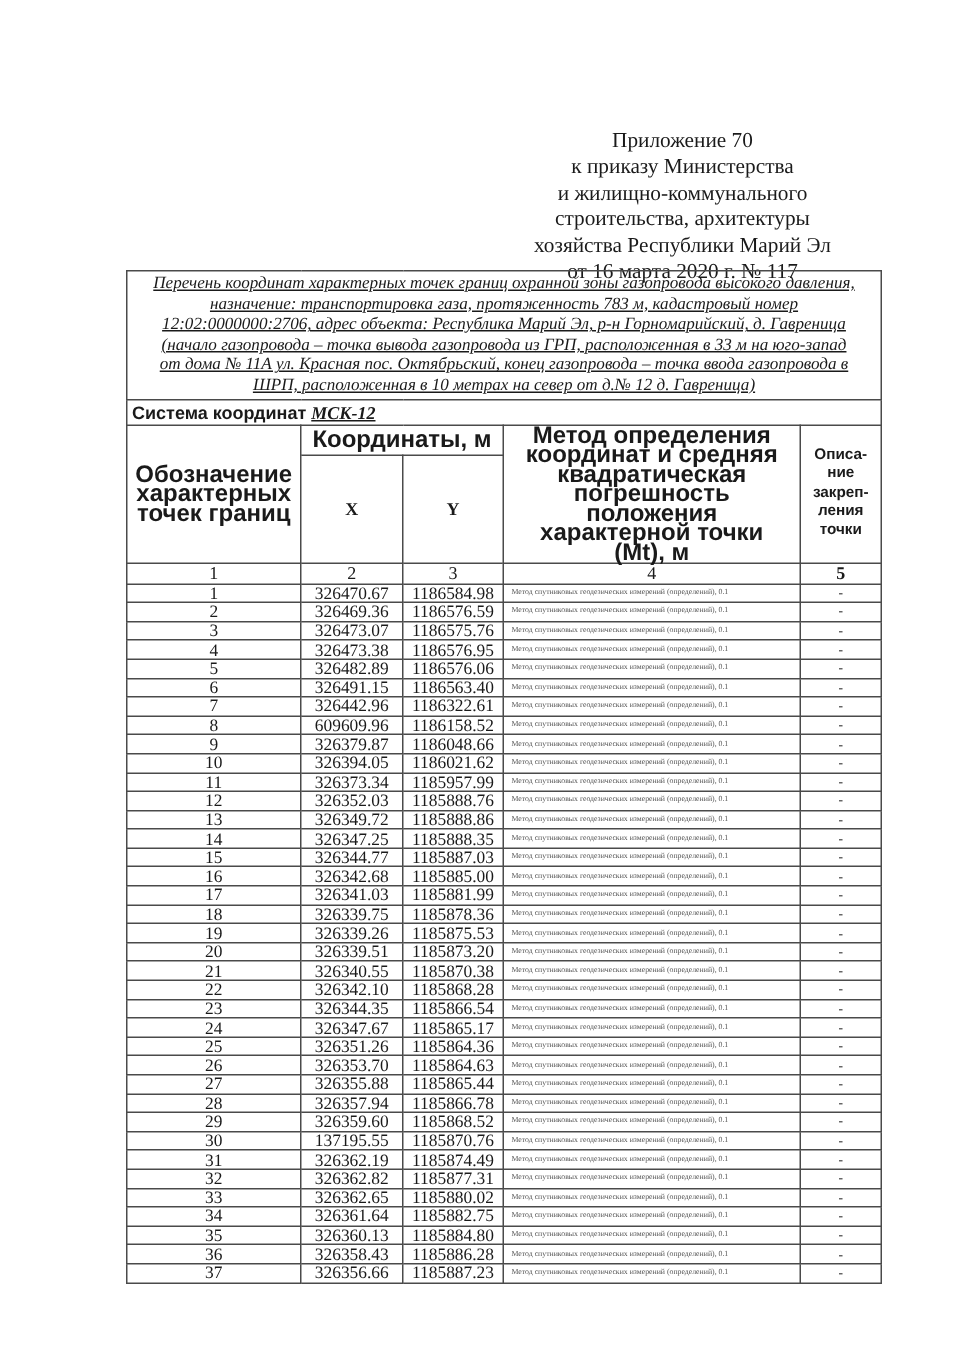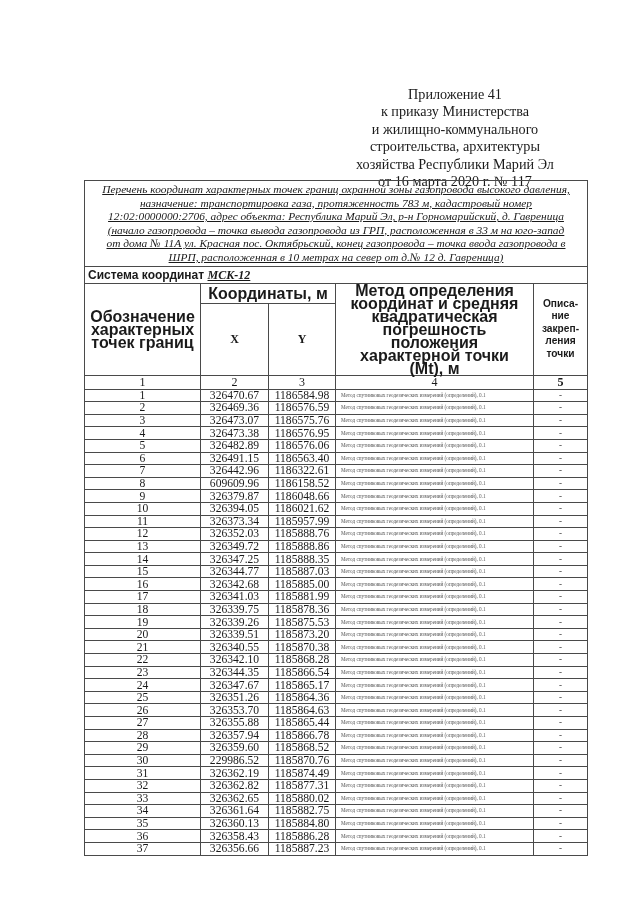--- a/index.html
+++ b/index.html
@@ -21,21 +21,21 @@
   .num-row td { font-size: 12px; height: 13px; line-height: 12px; }
   .data-row td { height: 11.6px; font-size: 11.6px; line-height: 11px; }
   .data-row td.method { font-size: 5.2px; color: #555; text-align: left; padding-left: 5px !important; white-space: nowrap; overflow: hidden; }
   .data-row td.desc { font-size: 9px; }
   .bold5 { font-weight: bold; }
 </style>
 </head>
 <body>
 
 <div class="appendix">
-  <div>Приложение 41</div>
+  <div>Приложение 70</div>
   <div>к приказу Министерства</div>
   <div>и жилищно-коммунального</div>
   <div>строительства, архитектуры</div>
   <div>хозяйства Республики Марий Эл</div>
   <div>от 16 марта 2020 г. № 117</div>
 </div>
 
 <table class="doc-table">
   <colgroup>
     <col style="width:116px">
@@ -276,21 +276,21 @@
       </tr>
       <tr class="data-row">
         <td>29</td>
         <td>326359.60</td>
         <td>1185868.52</td>
         <td class="method">Метод спутниковых геодезических измерений (определений), 0.1</td>
         <td class="desc">-</td>
       </tr>
       <tr class="data-row">
         <td>30</td>
-        <td>229986.52</td>
+        <td>137195.55</td>
         <td>1185870.76</td>
         <td class="method">Метод спутниковых геодезических измерений (определений), 0.1</td>
         <td class="desc">-</td>
       </tr>
       <tr class="data-row">
         <td>31</td>
         <td>326362.19</td>
         <td>1185874.49</td>
         <td class="method">Метод спутниковых геодезических измерений (определений), 0.1</td>
         <td class="desc">-</td>

